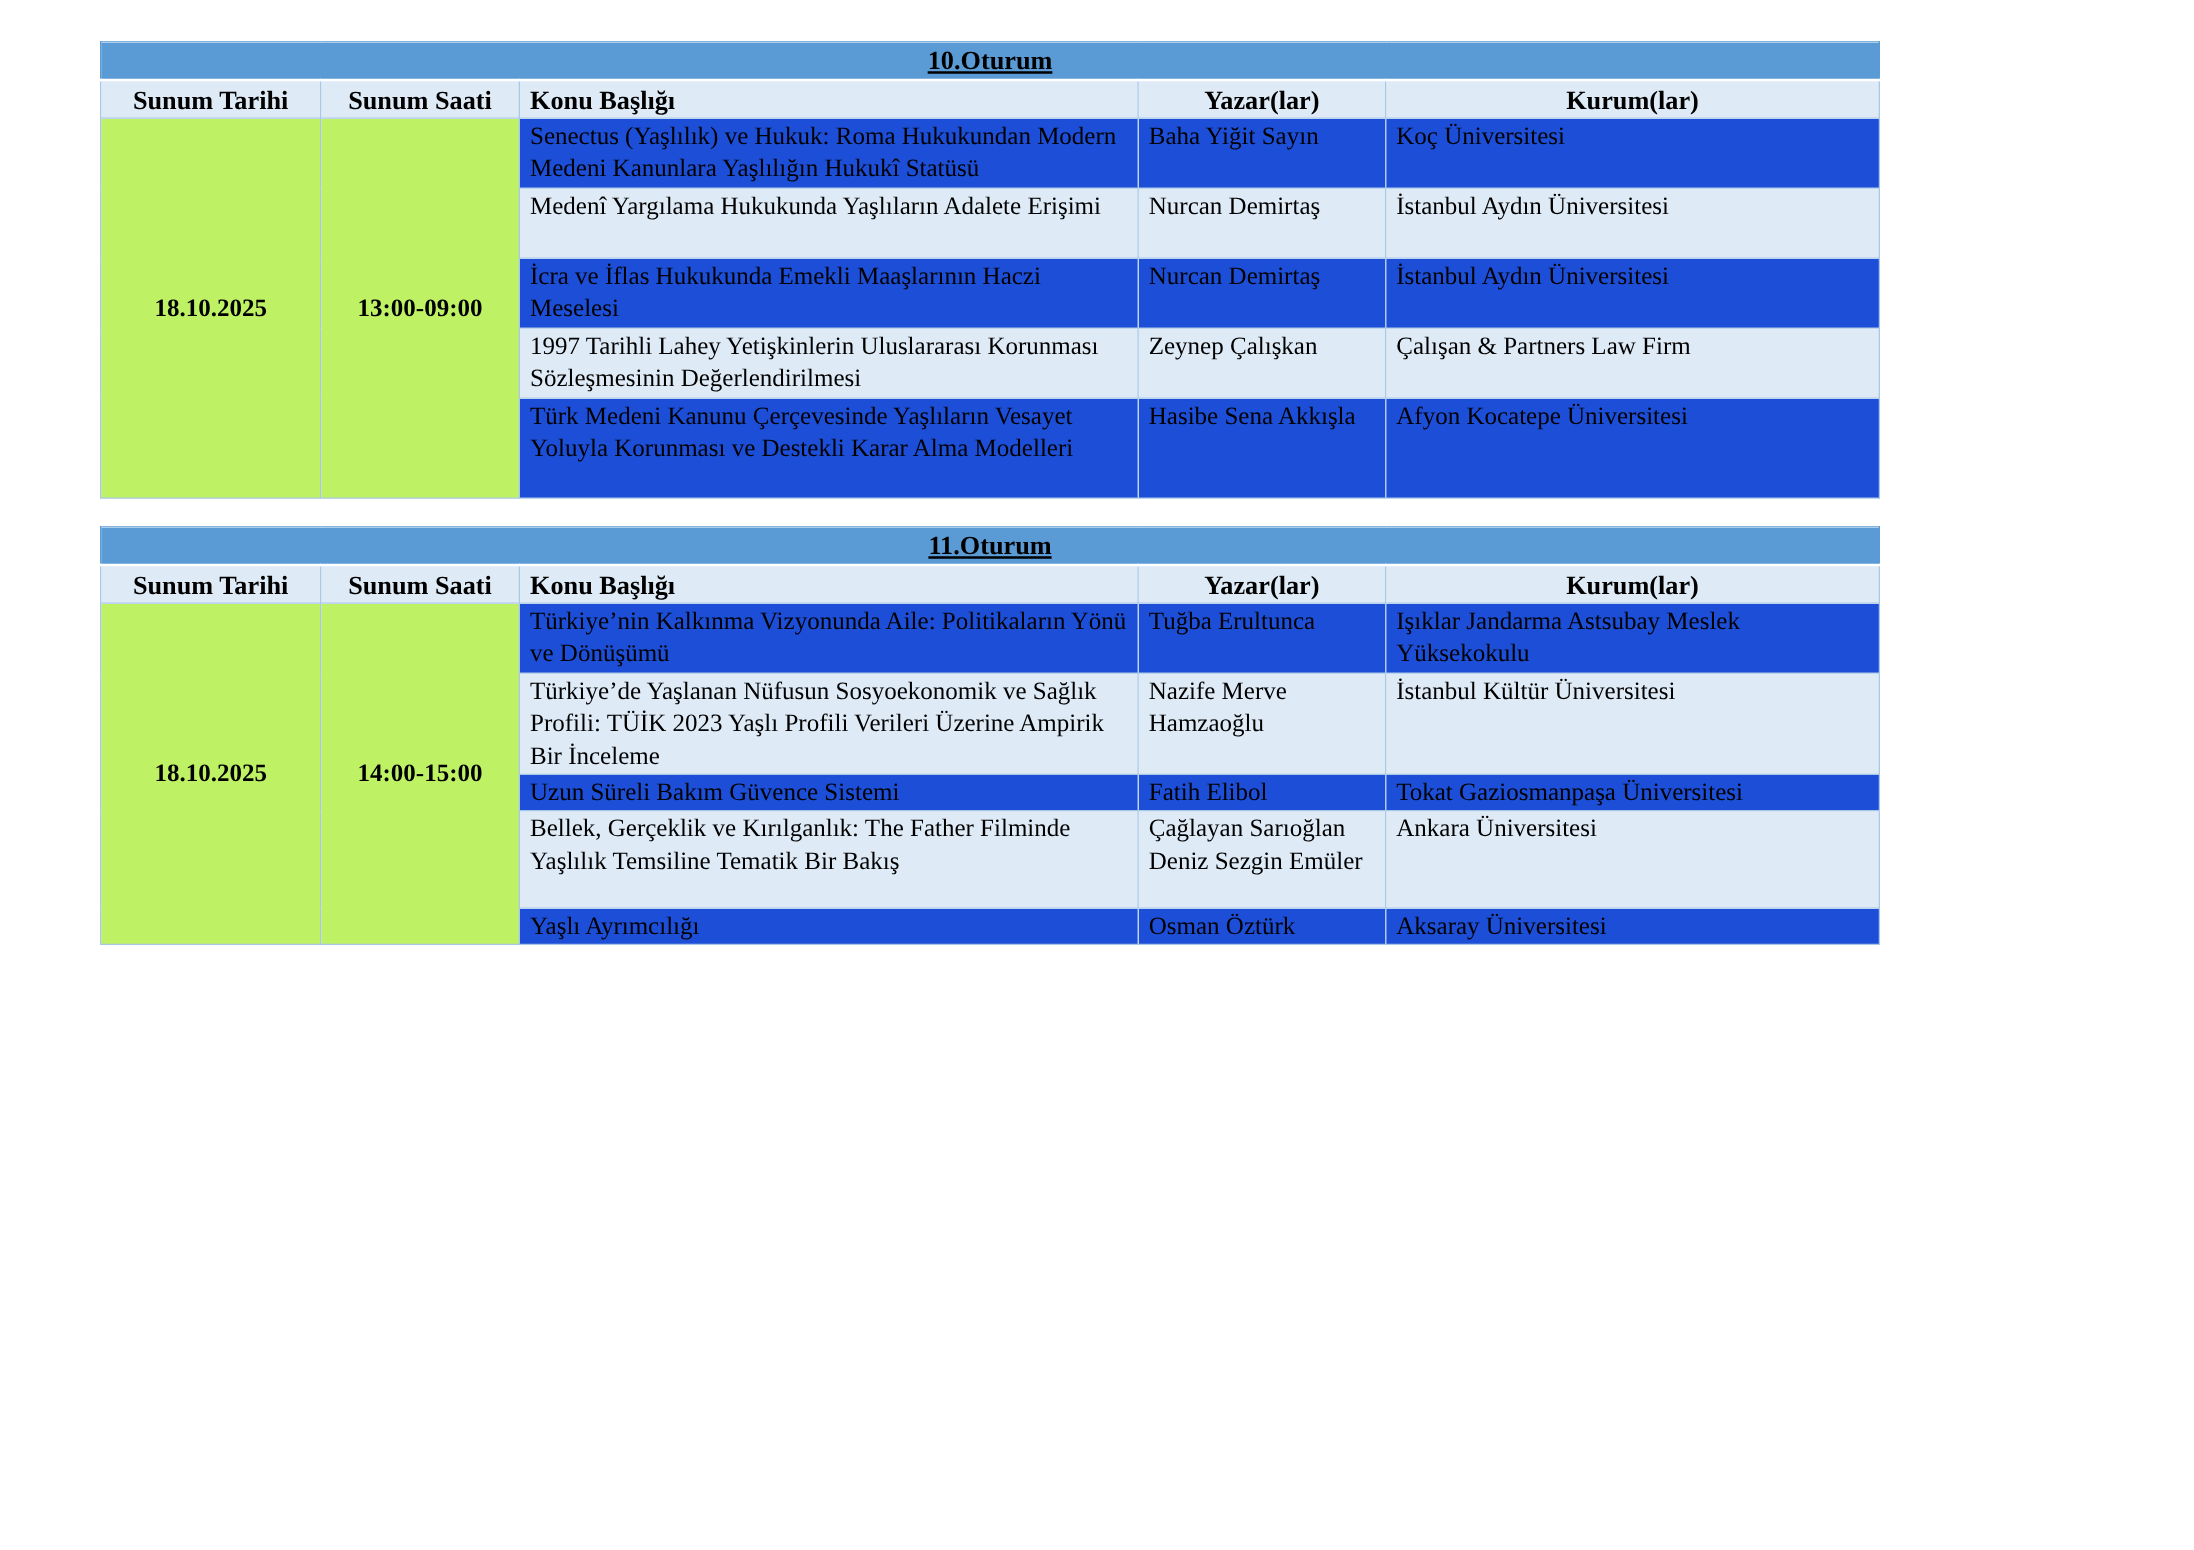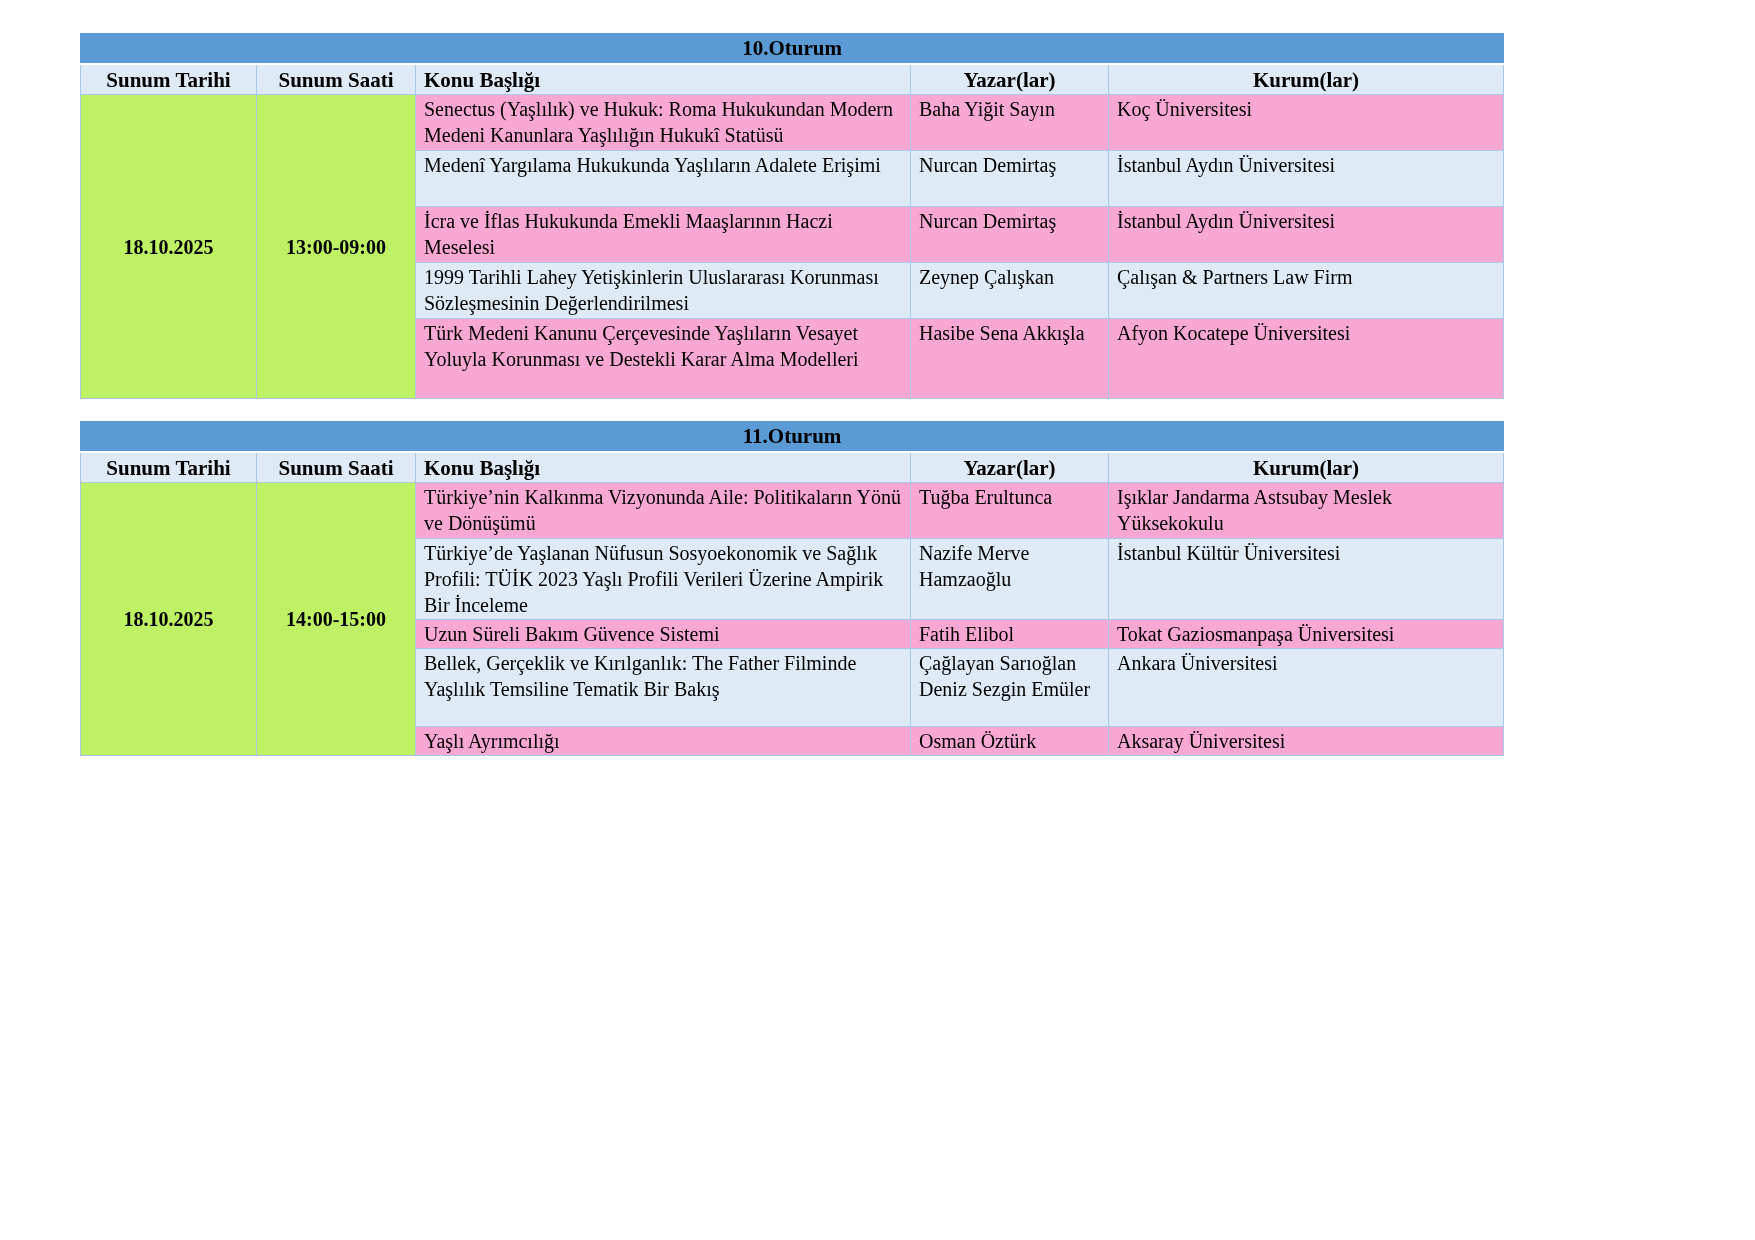--- a/index.html
+++ b/index.html
@@ -43,37 +43,38 @@
     background:var(--header-bar);
     border:1px solid var(--header-bar);
     border-bottom:2px solid #ffffff;
     text-align:center;
     font-weight:bold;
     font-size:21px;
     height:27px;
     line-height:27px;
     padding:1px 8px;
     color:#000;
+    text-decoration:underline;
   }
   tr.colhead-row th{
     background:var(--band);
     font-weight:bold;
     font-size:21px;
     height:27px;
     vertical-align:middle;
   }
   tr.colhead-row th.left{text-align:left;}
   td.date-cell,td.time-cell{
     background:#bef264;
     font-weight:bold;
     text-align:center;
     vertical-align:middle;
   }
   tr.band td.bandable{background:var(--band);}
-  tr.plain td.bandable{background:#f9a8d4;}
+  tr.plain td.bandable{background:#1d4ed8;}
   td.authors-cell{white-space:pre-line;}
   
   tr.h2{height:56px;}
   tr.h3{height:80px;}
   tr.h1{height:27px;}
   tr.h3b{height:78px;}
 </style>
 </head>
 <body>
 
@@ -109,21 +110,21 @@
         <td class="bandable topic-cell">Medenî Yargılama Hukukunda Yaşlıların Adalete Erişimi</td>
         <td class="bandable authors-cell">Nurcan Demirtaş</td>
         <td class="bandable institution-cell">İstanbul Aydın Üniversitesi</td>
       </tr>
       <tr class="plain h2">
         <td class="bandable topic-cell">İcra ve İflas Hukukunda Emekli Maaşlarının Haczi Meselesi</td>
         <td class="bandable authors-cell">Nurcan Demirtaş</td>
         <td class="bandable institution-cell">İstanbul Aydın Üniversitesi</td>
       </tr>
       <tr class="band h2">
-        <td class="bandable topic-cell">1999 Tarihli Lahey Yetişkinlerin Uluslararası Korunması Sözleşmesinin Değerlendirilmesi</td>
+        <td class="bandable topic-cell">1997 Tarihli Lahey Yetişkinlerin Uluslararası Korunması Sözleşmesinin Değerlendirilmesi</td>
         <td class="bandable authors-cell">Zeynep Çalışkan</td>
         <td class="bandable institution-cell">Çalışan &amp; Partners Law Firm</td>
       </tr>
       <tr class="plain h3">
         <td class="bandable topic-cell">Türk Medeni Kanunu Çerçevesinde Yaşlıların Vesayet Yoluyla Korunması ve Destekli Karar Alma Modelleri</td>
         <td class="bandable authors-cell">Hasibe Sena Akkışla</td>
         <td class="bandable institution-cell">Afyon Kocatepe Üniversitesi</td>
       </tr>
     </tbody>
   </table>

